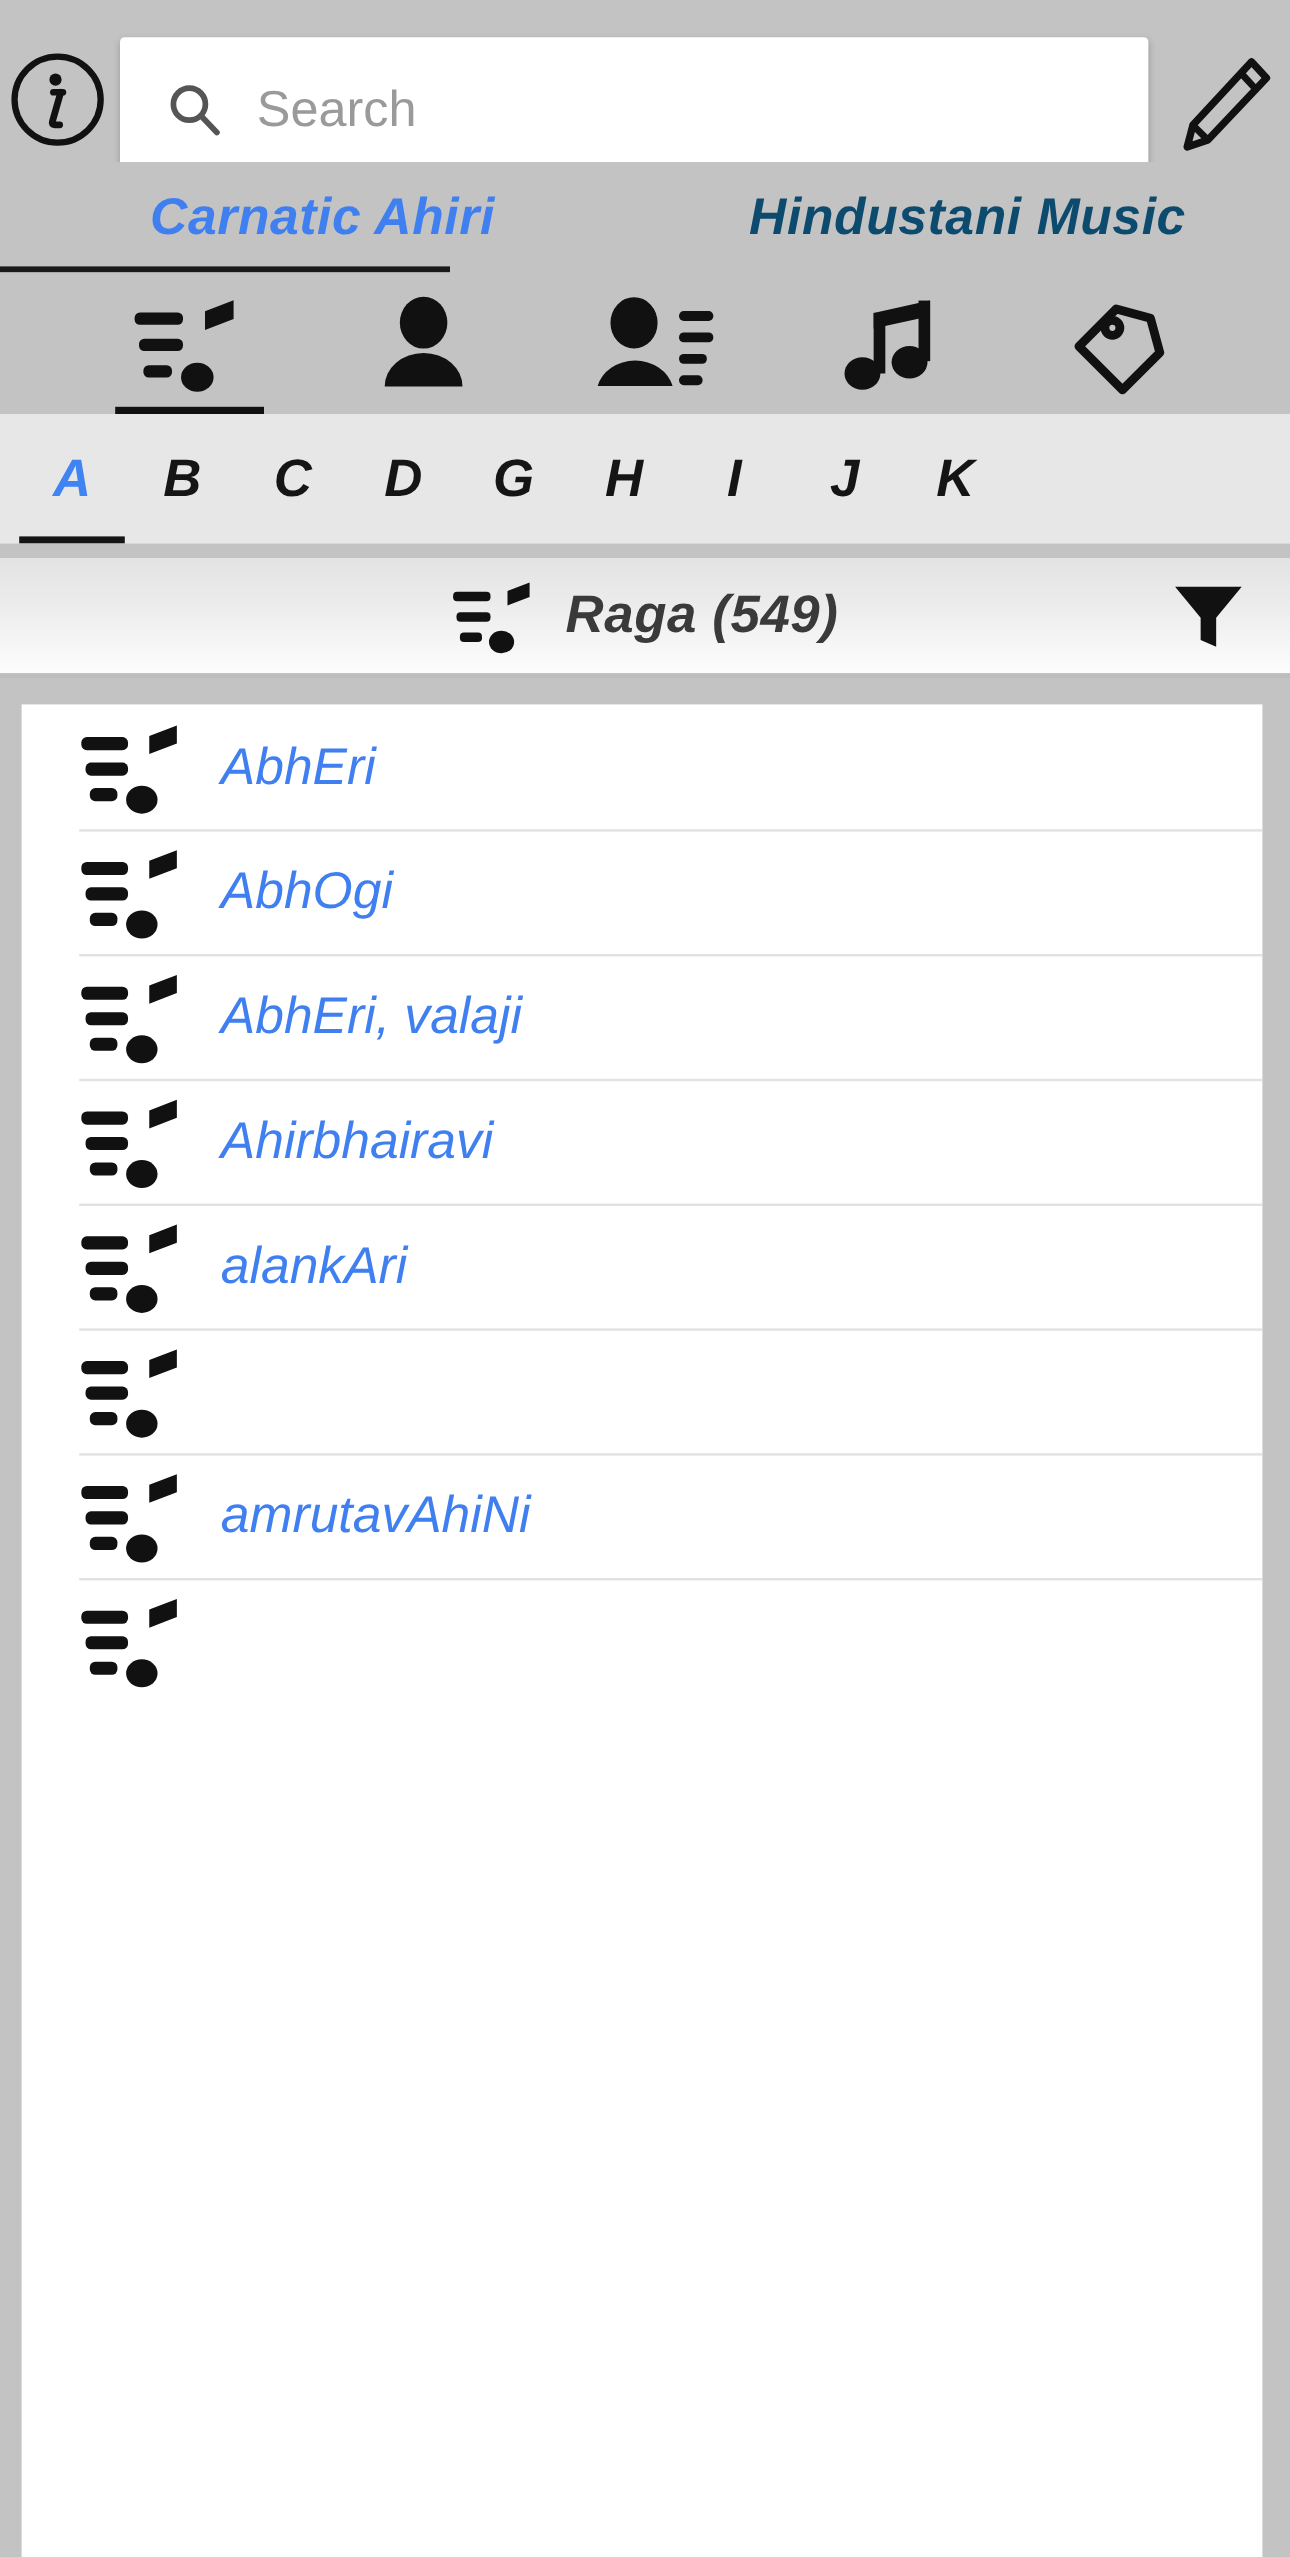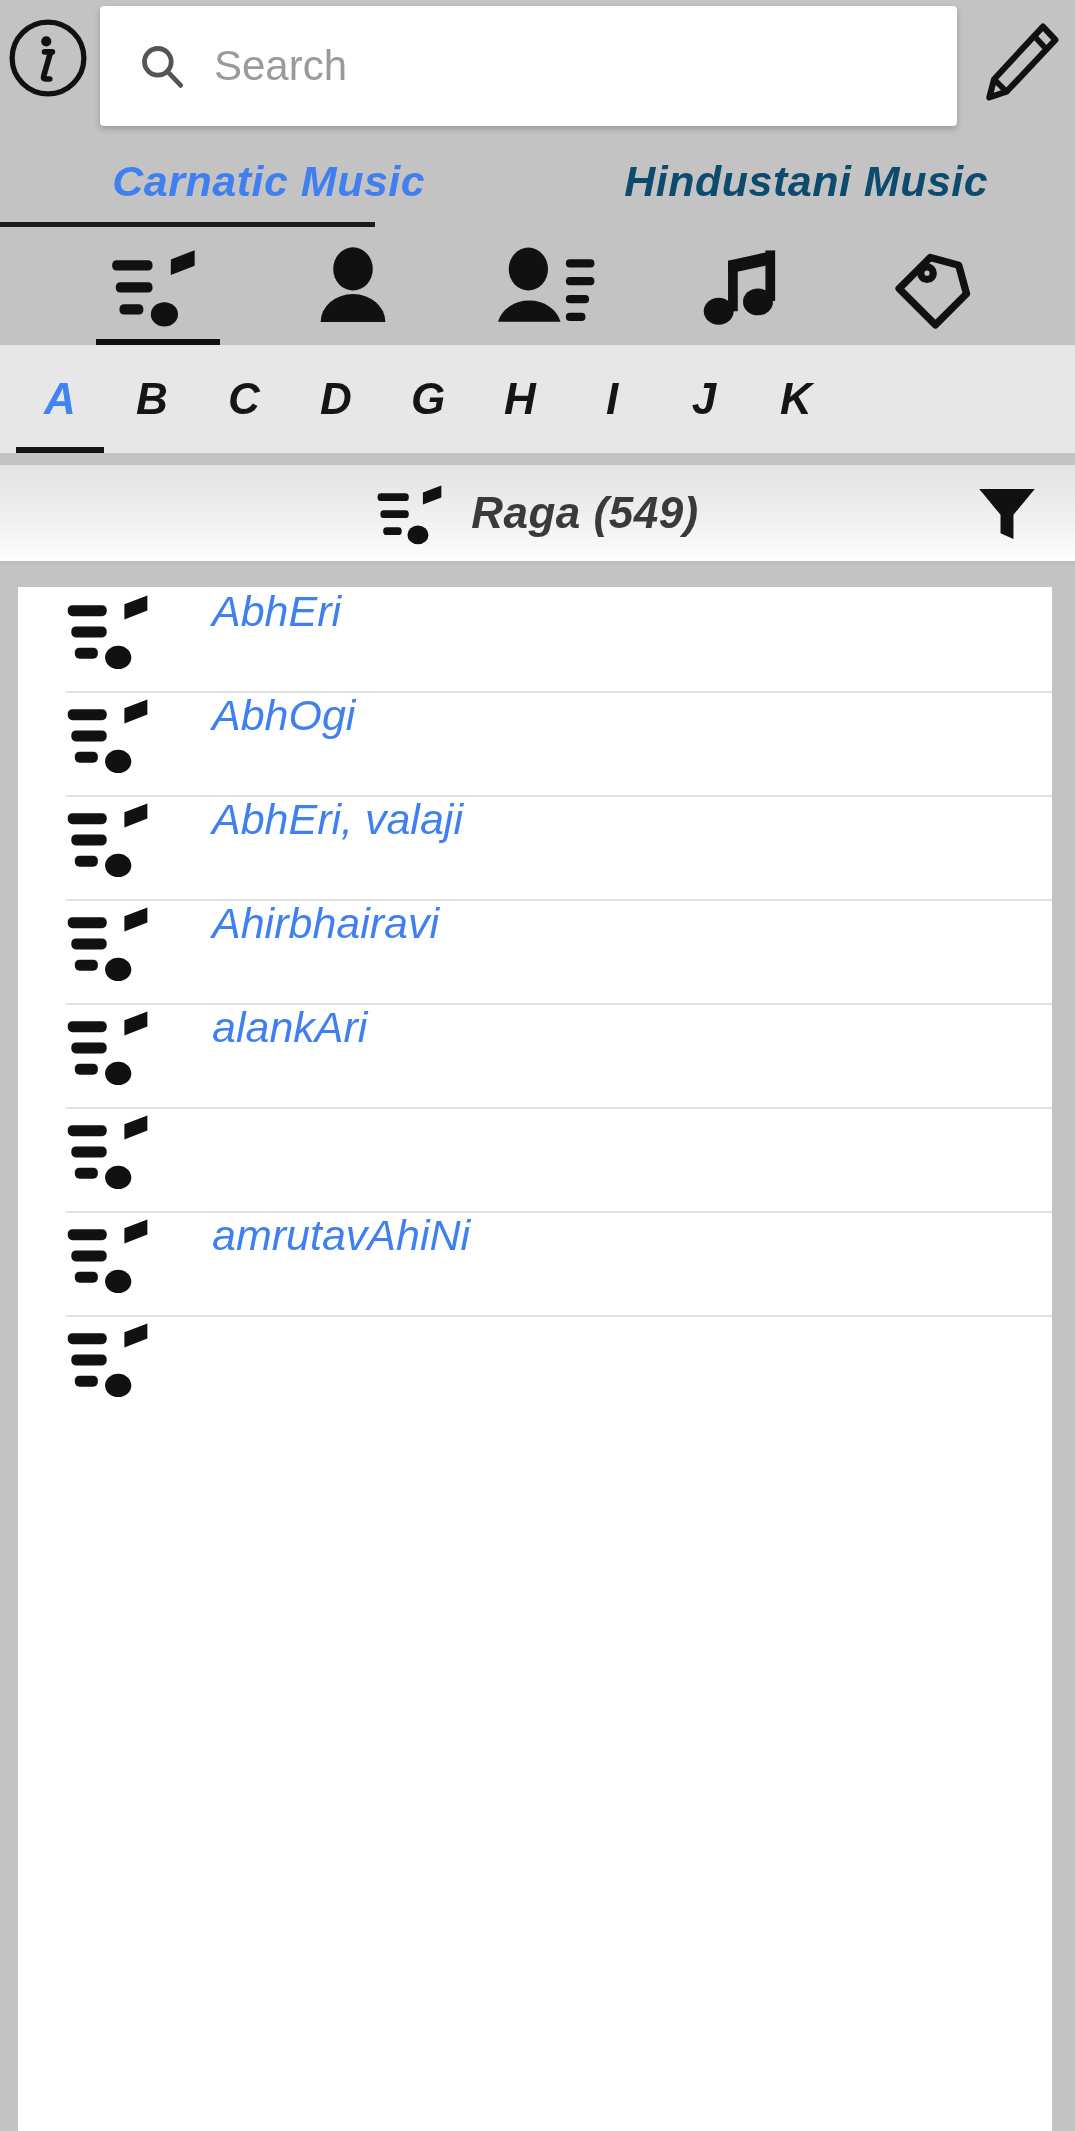--- a/index.html
+++ b/index.html
@@ -14,21 +14,21 @@
     overflow: hidden;
     position: relative;
   }
 
   
   .topbar {
     height: 135px;
     display: flex;
     align-items: flex-start;
     background: #c3c3c3;
-    padding-top: 6px;
+    padding-top: 31px;
     box-sizing: border-box;
   }
   .info-btn {
     width: 104px;
     min-width: 104px;
     height: 104px;
     display: flex;
     align-items: center;
     justify-content: center;
     margin-left: -4px;
@@ -219,25 +219,24 @@
   .list-card {
     background: #ffffff;
     width: 100%;
     height: 100%;
     box-sizing: border-box;
     overflow: hidden;
   }
   .row {
     height: 104px;
     display: flex;
-    align-items: flex-start;
+    align-items: center;
     position: relative;
     padding-left: 48px;
     box-sizing: border-box;
-    gap: 28px;
   }
   .row + .row::before {
     content: "";
     position: absolute;
     top: 0;
     left: 48px;
     right: 0;
     height: 2px;
     background: #e2e2e2;
   }
@@ -290,21 +289,21 @@
         <path d="M36.5 5.5 L43 12.5 L17.5 39.5 L8.5 42.5 L11 33 Z" fill="none" stroke="#111" stroke-width="3.2" stroke-linejoin="round"></path>
         <path d="M32 10.5 L38.2 17.2" stroke="#111" stroke-width="3"></path>
         <path d="M11 33 L17.5 39.5" stroke="#111" stroke-width="3"></path>
       </svg>
     </span>
   </div>
 </div>
 
 <div class="maintabs">
   <div class="maintab active">
-    <span>Carnatic Music</span>
+    <span>Carnatic Ahiri</span>
   </div>
   <div class="maintab inactive">
     <span>Hindustani Music</span>
   </div>
   <div class="maintab-underline"></div>
 </div>
 
 <div class="icontabs">
 
   <div class="icontab">

